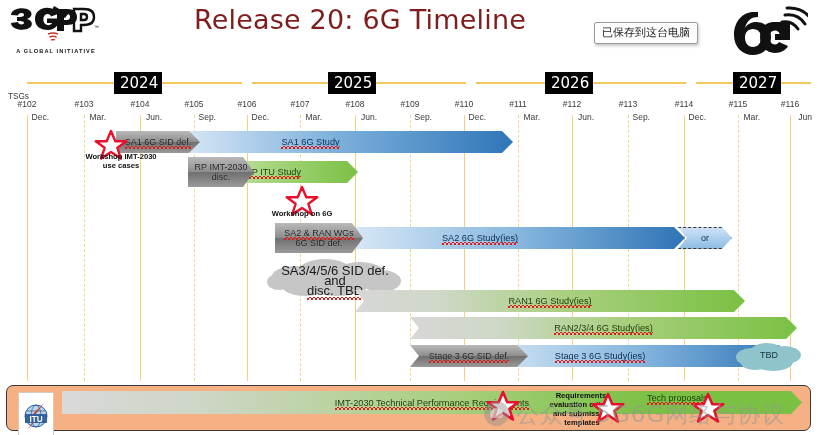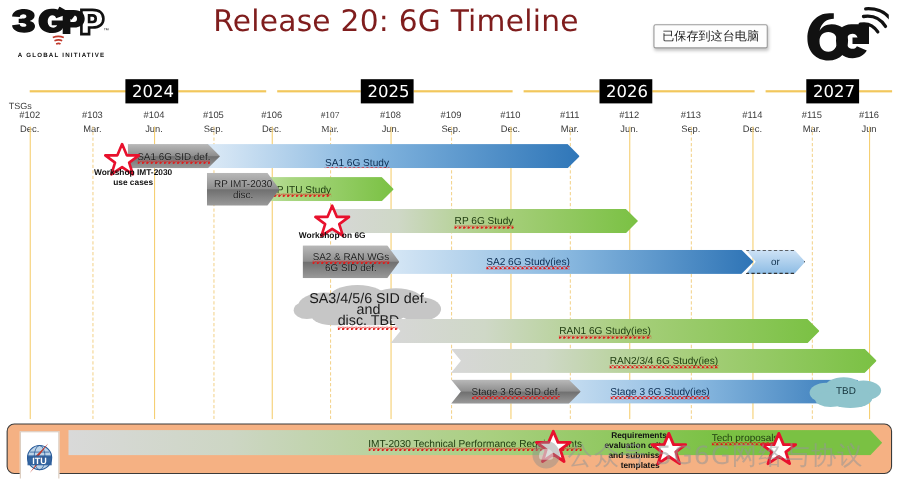--- a/index.html
+++ b/index.html
@@ -43,21 +43,21 @@
     background:#000; color:#fff;
     font-size:15px; line-height:22px; text-align:center;
     padding:0 6px; font-family:"DejaVu Sans", sans-serif;
   }
   .tsgs-label {
     position:absolute; left:8px; top:92px;
     font-size:8.2px; color:#3a3a3a;
   }
   .tick { position:absolute; top:99px; width:44px; text-align:center; }
   .tick .num { font-size:8.5px; color:#3a3a3a; display:block; line-height:11px; }
-  .tick .mon { font-size:8.5px; color:#3a3a3a; display:block; line-height:14px; }
+  .tick .mon { font-size:8.5px; color:#3a3a3a; display:block; line-height:14px;text-align:right; }
 
   .grid { position:absolute; top:115px; height:266px; width:0; }
   .grid.solid { border-left:1.6px solid #f5cf73; }
   .grid.dash  { border-left:1px dashed #f3d490; }
 
   
   .bar {
     position:absolute; height:22px; display:flex;
     align-items:center; justify-content:center;
     font-size:9.2px; color:#111; white-space:nowrap;
@@ -214,21 +214,21 @@
     <span class="mon">Jun.</span>
     </div>
   <div class="tick" style="left:172px;">
     <span class="num">#105</span>
     <span class="mon">Sep.</span>
     </div>
   <div class="tick" style="left:225px;">
     <span class="num">#106</span>
     <span class="mon">Dec.</span>
     </div>
-  <div class="tick" style="left:278px;font-family:Liberation Serif, serif;">
+  <div class="tick" style="left:278px;">
     <span class="num">#107</span>
     <span class="mon">Mar.</span>
     </div>
   <div class="tick" style="left:333px;">
     <span class="num">#108</span>
     <span class="mon">Jun.</span>
     </div>
   <div class="tick" style="left:388px;">
     <span class="num">#109</span>
     <span class="mon">Sep.</span>
@@ -271,21 +271,21 @@
   <div class="grid solid" style="left:355px;"></div>
   <div class="grid dash" style="left:410px;"></div>
   <div class="grid solid" style="left:464px;"></div>
   <div class="grid dash" style="left:518px;"></div>
   <div class="grid solid" style="left:572px;"></div>
   <div class="grid dash" style="left:628px;"></div>
   <div class="grid solid" style="left:684px;"></div>
   <div class="grid dash" style="left:738px;"></div>
   <div class="grid solid" style="left:790px;"></div>
 
-  <div class="bar blue-bar arrowR" style="left:122px; top:131px; width:405px;align-items:flex-end;">
+  <div class="bar blue-bar arrowR" style="left:108px; top:131px; width:405px;">
     <span class="sq">SA1 6G Study</span>
   </div>
   <div class="bar gray-chev arrowR" style="left:116px; top:131px; width:84px;">
     <span class="sq">SA1 6G SID def.</span>
   </div>
 
   <div class="star-wrap" style="left:94px; top:129px;">
     <svg width="34" height="32" viewBox="0 0 34 32" aria-hidden="true">
       <polygon points="17,2 21.3,12.2 32.3,12.2 23.4,18.8 26.8,29.5 17,23 7.2,29.5 10.6,18.8 1.7,12.2 12.7,12.2" fill="#ffffff" stroke="#e8112d" stroke-width="2.4" stroke-linejoin="round"></polygon>
     </svg>
@@ -296,23 +296,20 @@
   </div>
 
   <div class="bar green-bar arrowR" style="left:188px; top:161px; width:170px;">
     <span class="sq">RP ITU Study</span>
   </div>
   <div class="bar gray-chev arrowR" style="left:188px; top:157px; width:66px; height:30px; flex-direction:column; line-height:10px;">
     <span>RP IMT-2030</span>
     <span>disc.</span>
   </div>
 
-  <div class="bar graygreen arrowR" style="left:300px; top:190px; width:280px;">
-    <span class="sq">RP 6G Study</span>
-  </div>
   <div class="star-wrap" style="left:285px; top:185px;">
     <svg width="34" height="32" viewBox="0 0 34 32" aria-hidden="true">
       <polygon points="17,2 21.3,12.2 32.3,12.2 23.4,18.8 26.8,29.5 17,23 7.2,29.5 10.6,18.8 1.7,12.2 12.7,12.2" fill="#ffffff" stroke="#e8112d" stroke-width="2.4" stroke-linejoin="round"></polygon>
     </svg>
   </div>
   <div class="star-label" style="left:252px; top:209px; width:100px;">Workshop on 6G</div>
 
   <div class="bar blue-bar2 arrowR" style="left:275px; top:227px; width:410px;">
     <span class="sq">SA2 6G Study(ies)</span>
   </div>

